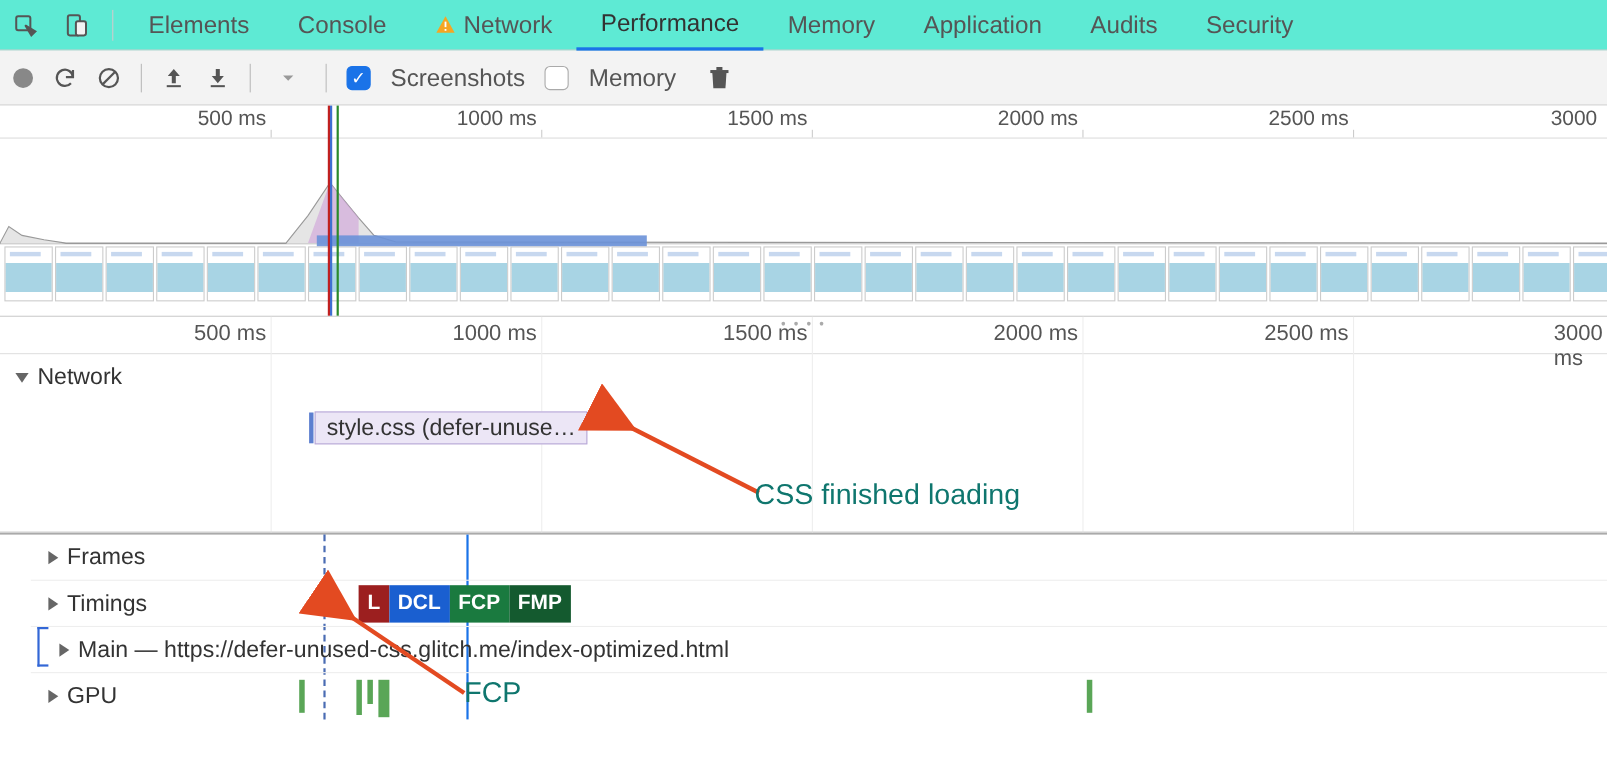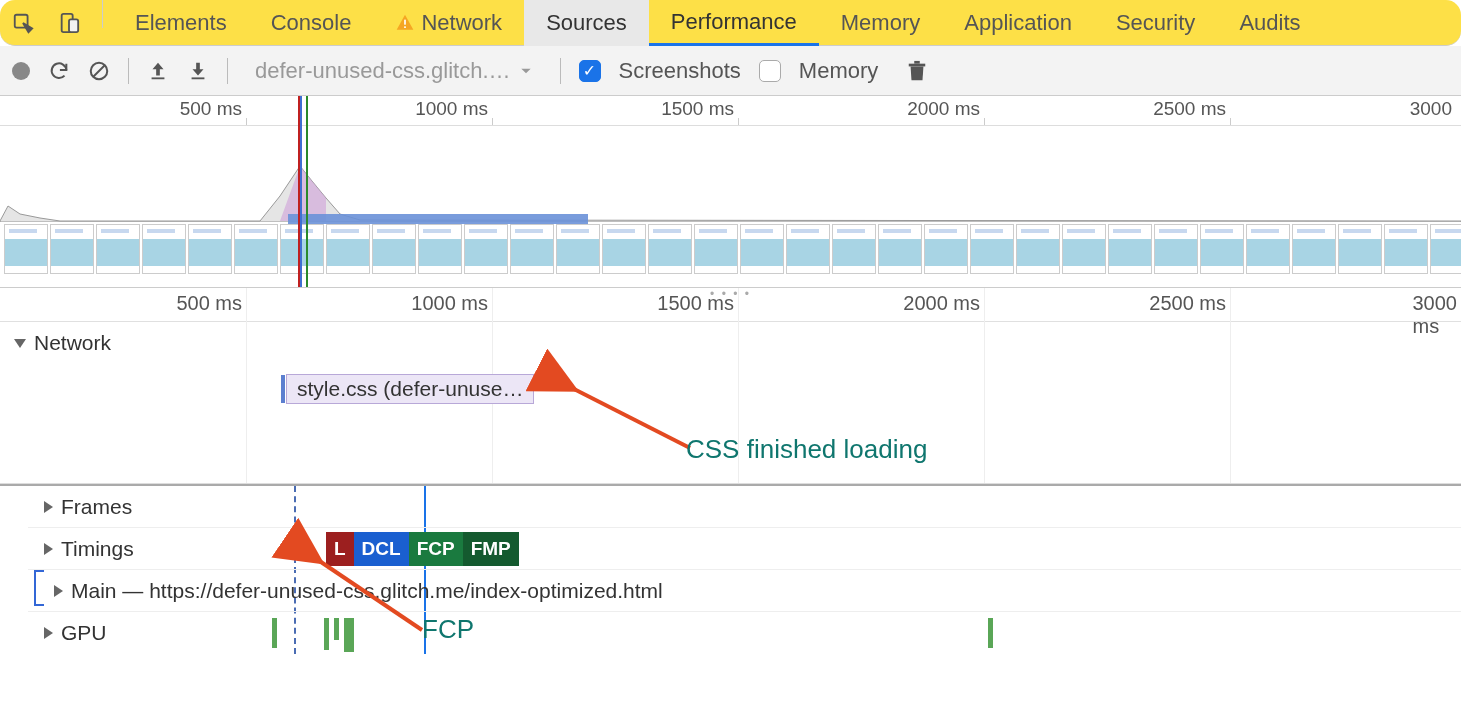--- a/index.html
+++ b/index.html
@@ -10,27 +10,26 @@
     background: #fff;
     width: 1461px;
     height: 711px;
     overflow: hidden;
     position: relative;
   }
 
   
   .tabbar {
     display: flex;
-    align-items: flex-start;
+    align-items: center;
     height: 46px;
     border-bottom: 1px solid #ccc;
-    background: #fde047;
+    background: #5eead4;
     font-size: 22px;
     color: #555;
-    border-radius: 15px;
   }
   .tabbar .icon-btn {
     width: 46px;
     height: 46px;
     display: flex;
     align-items: center;
     justify-content: center;
     cursor: pointer;
   }
   .tabbar .tab {
@@ -293,37 +292,34 @@
       <span>Console</span>
     </div>
   <div class="tab">
     <svg width="20" height="20" viewBox="0 0 24 24">
         <path d="M12 2 L22 20 L2 20 Z" fill="#f5a623"></path>
         <rect x="11" y="8" width="2" height="6" fill="#fff"></rect>
         <rect x="11" y="16" width="2" height="2" fill="#fff"></rect>
       </svg>
     <span>Network</span>
   </div>
-  <div class="tab selected">
-      <span>Sources</span>
-    </div>
   <div class="tab active">
       <span>Performance</span>
     </div>
   <div class="tab">
       <span>Memory</span>
     </div>
   <div class="tab">
       <span>Application</span>
     </div>
   <div class="tab">
+      <span>Audits</span>
+    </div>
+  <div class="tab">
       <span>Security</span>
-    </div>
-  <div class="tab">
-      <span>Audits</span>
     </div>
 </div>
 
 <div class="toolbar">
   <div class="record-dot"></div>
   <svg width="22" height="22" viewBox="0 0 24 24" fill="none" stroke="#555" stroke-width="2.2">
     <path d="M20 11a8 8 0 1 0-2 6"></path>
       <path d="M20 4 L20 11 L13 11"></path>
   </svg>
   <svg width="22" height="22" viewBox="0 0 24 24" fill="none" stroke="#555" stroke-width="2.2">
@@ -334,21 +330,20 @@
   <svg width="22" height="22" viewBox="0 0 24 24" fill="#555">
     <path d="M12 3 L18 10 L14 10 L14 17 L10 17 L10 10 L6 10 Z"></path>
       <rect x="5" y="19" width="14" height="2"></rect>
   </svg>
   <svg width="22" height="22" viewBox="0 0 24 24" fill="#555">
     <path d="M12 17 L6 10 L10 10 L10 3 L14 3 L14 10 L18 10 Z"></path>
       <rect x="5" y="19" width="14" height="2"></rect>
   </svg>
   <div class="vdiv"></div>
   <div class="select">
-    <span>defer-unused-css.glitch.…</span>
     <svg width="14" height="14" viewBox="0 0 24 24" fill="#999">
         <path d="M4 8 L12 16 L20 8 Z"></path>
       </svg>
   </div>
   <div class="vdiv"></div>
   <span class="checkbox checked">✓</span>
   <span class="checklabel">Screenshots</span>
   <span class="checkbox"></span>
   <span class="checklabel">Memory</span>
   <svg width="22" height="26" viewBox="0 0 24 24" fill="#555" style="margin-left:10px">

